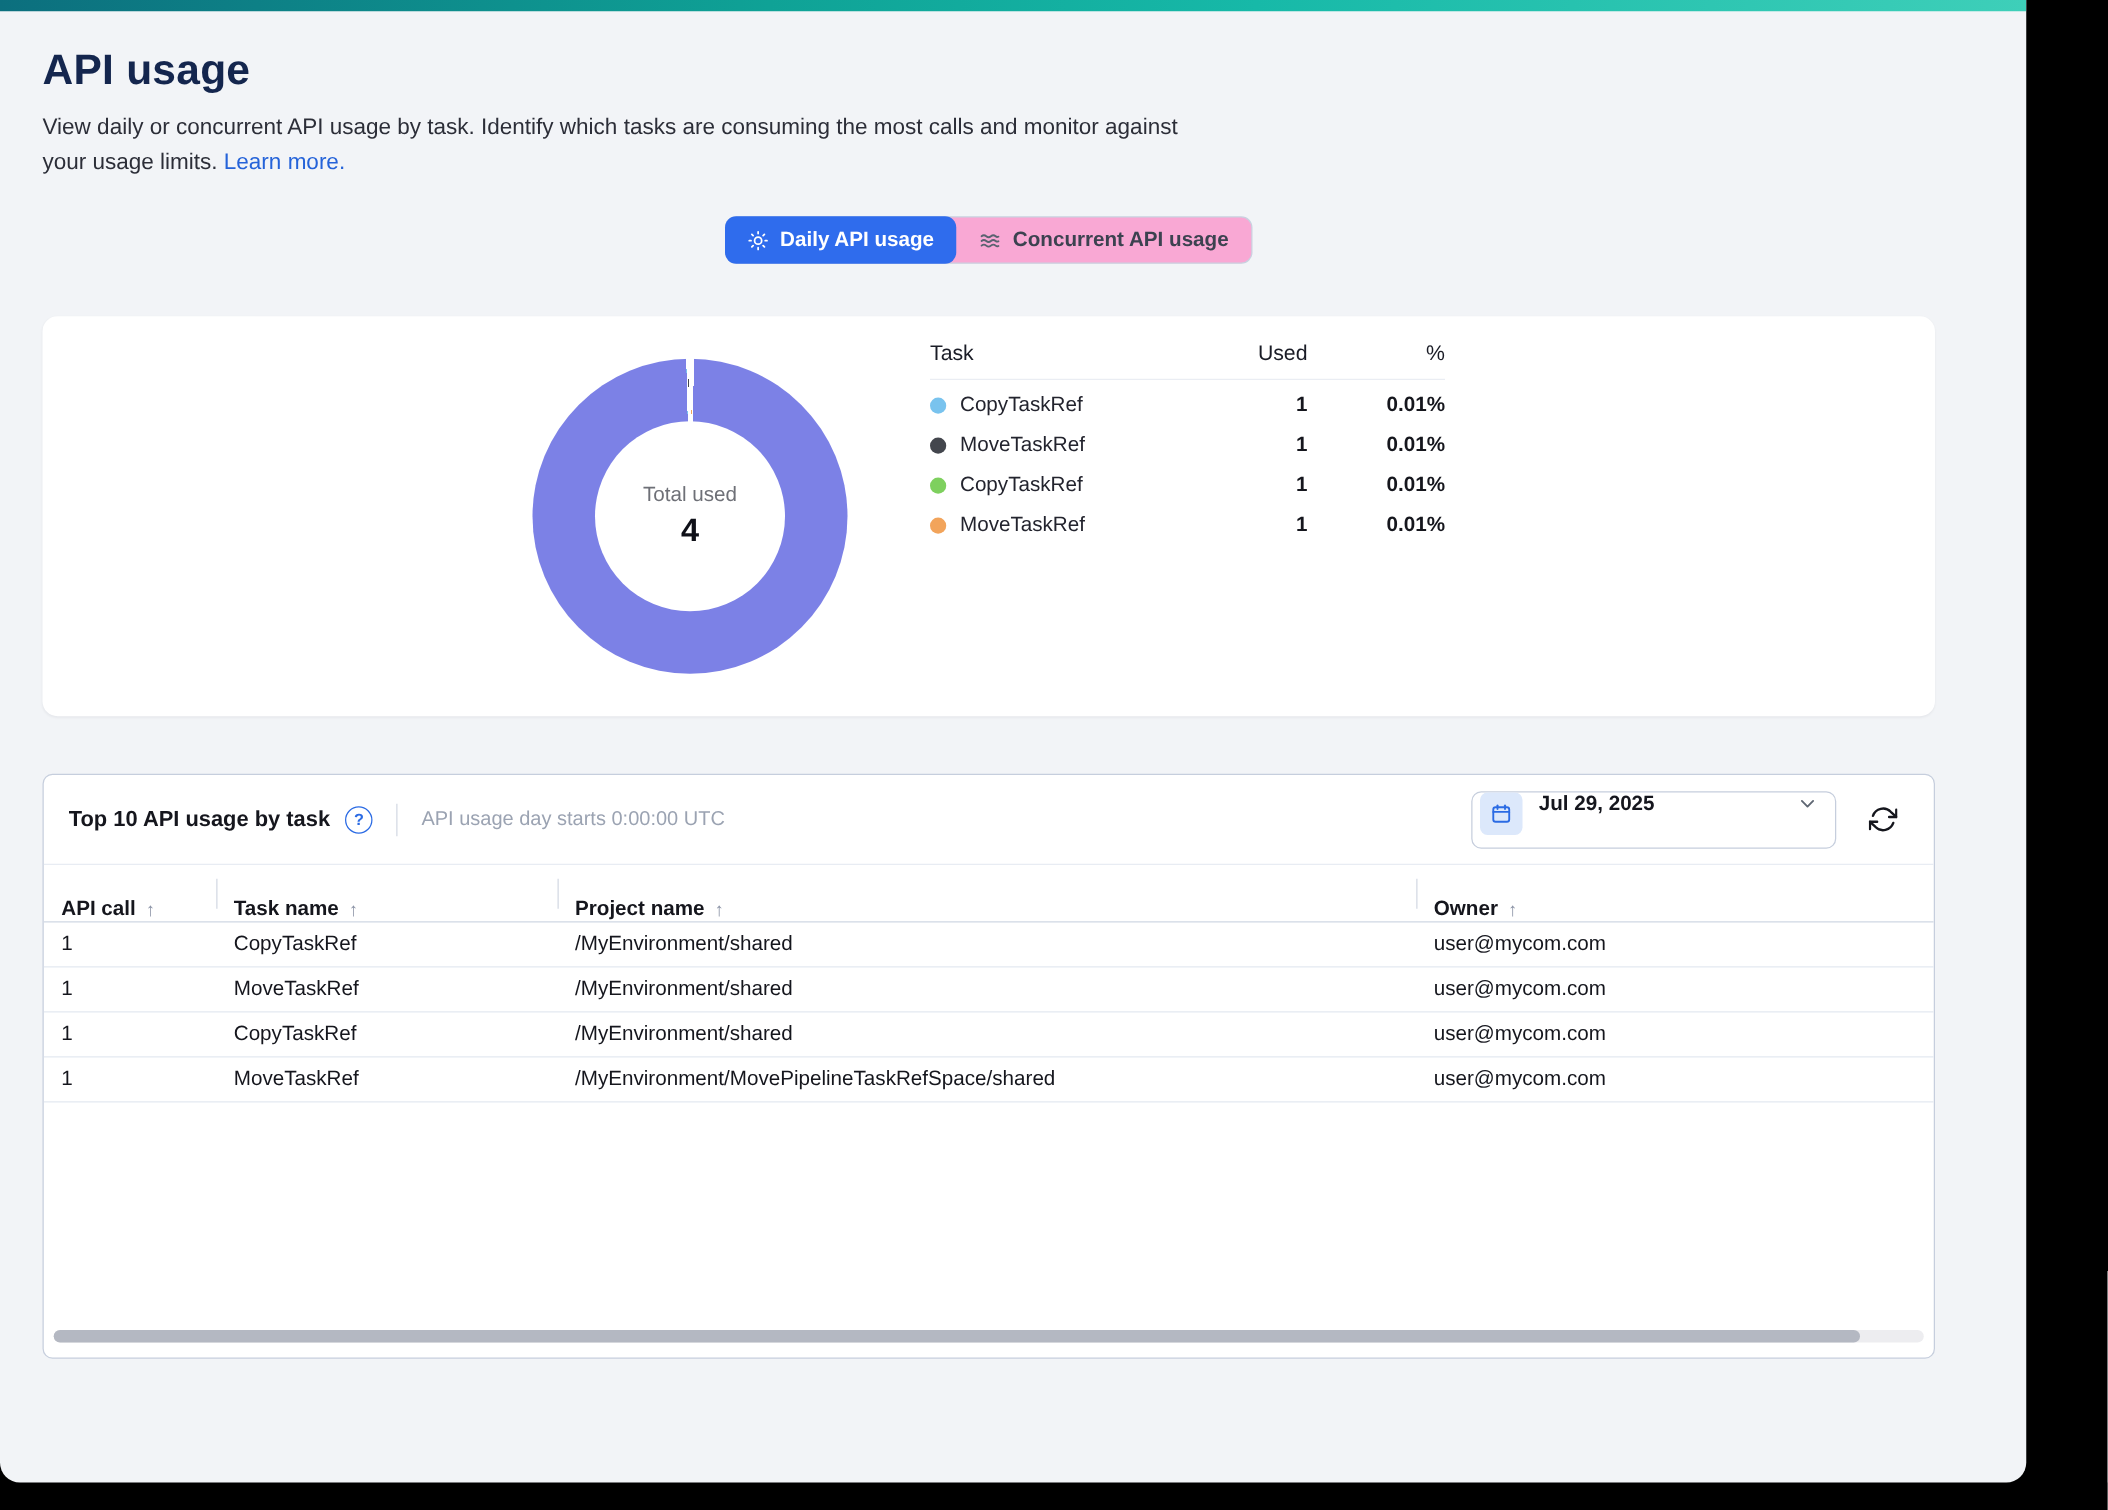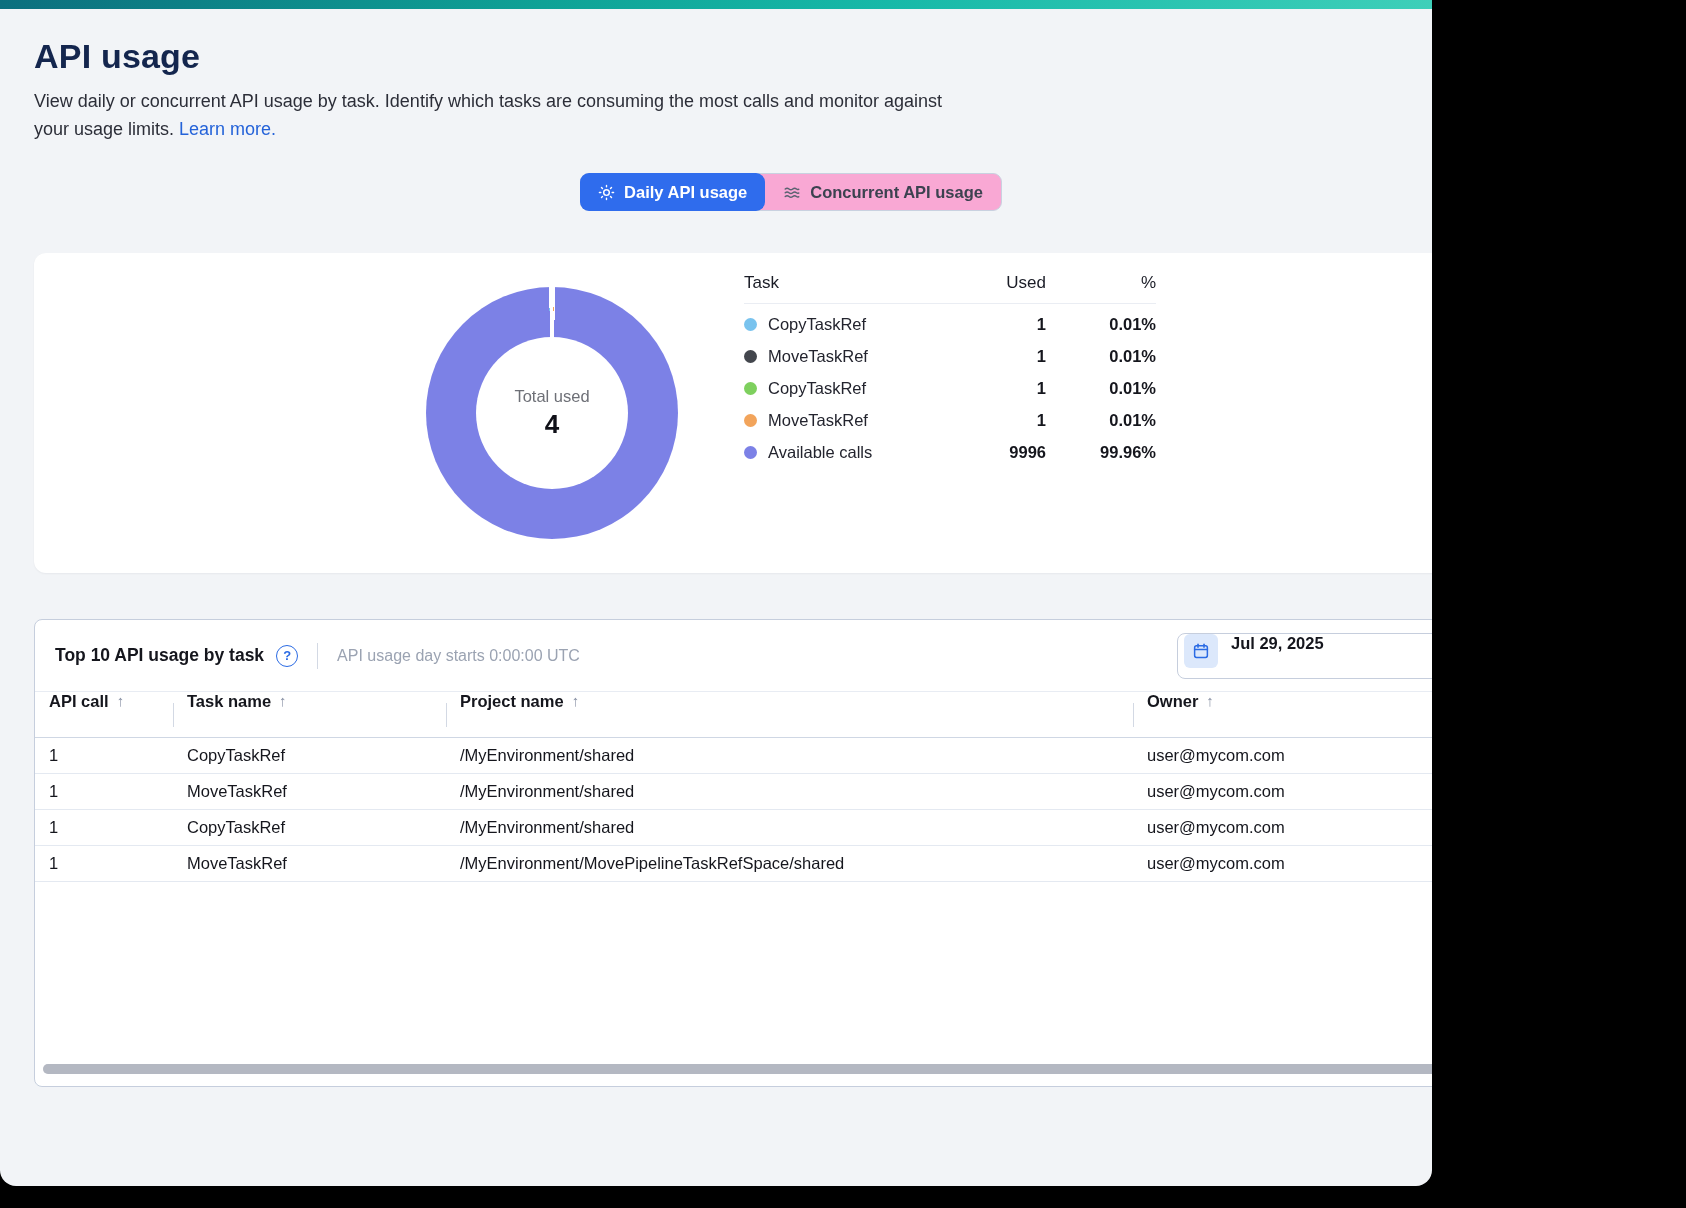--- a/index.html
+++ b/index.html
@@ -5,21 +5,21 @@
   * { box-sizing: border-box; }
   html,body { margin:0; padding:0; }
   body {
     width:1686px; height:1208px;
     background:#000;
     font-family:"Liberation Sans", sans-serif;
     overflow:hidden;
     color:#15161d;
   }
   .app {
-    width:1432px; height:1186px;
+    width:1621px; height:1186px;
     background:#f2f4f7;
     border-radius:0 0 16px 16px;
     overflow:hidden;
     position:relative;
   }
   .topbar {
     height:9px; width:100%;
     background:linear-gradient(90deg,#0c6f7e 0%, #0fa296 38%, #17b9a8 62%, #3ecfb9 100%);
   }
   .page { padding:0 34px; }
@@ -133,21 +133,21 @@
 
   .thead, .trow {
     display:grid; grid-template-columns:138px 273px 687px 1fr;
     align-items:center;
   }
   .thead {
     height:46px; font-weight:700; font-size:16.5px; color:#15161d;
     border-bottom:1px solid #cfd7e4;
   }
   .th {
-    padding-left:14px; display:flex; align-items:flex-start; gap:8px;
+    padding-left:14px; display:flex; align-items:flex-end; gap:8px;
     position:relative; height:100%; cursor:pointer;
   }
   .th + .th::before {
     content:""; position:absolute; left:0; top:50%;
     transform:translateY(-50%);
     width:1px; height:24px; background:#d3d9e4;
   }
   .sort-arrow { color:#8b93a6; font-size:15px; font-weight:400; }
   .trow {
     height:36px; font-size:16.5px; color:#15161d;
@@ -240,28 +240,20 @@
               <span class="lg-num">0.01%</span>
             </div>
             <div class="legend-row">
               <span class="lg-name">
                 <span class="dot" style="background: rgb(242, 164, 91);"></span>
                 <span>MoveTaskRef</span>
               </span>
               <span class="lg-num">1</span>
               <span class="lg-num">0.01%</span>
             </div>
-            <div class="legend-row">
-              <span class="lg-name">
-                <span class="dot" style="background: rgb(124, 129, 230);"></span>
-                <span>Available calls</span>
-              </span>
-              <span class="lg-num">9996</span>
-              <span class="lg-num">99.96%</span>
-            </div>
           </div>
       </div>
     </div>
 
     <div class="table-card">
       <div class="card-head">
         <span class="card-title">Top 10 API usage by task</span>
         <span class="help-circle">?</span>
         <span class="vdiv"></span>
         <span class="card-subtitle">API usage day starts 0:00:00 UTC</span>

